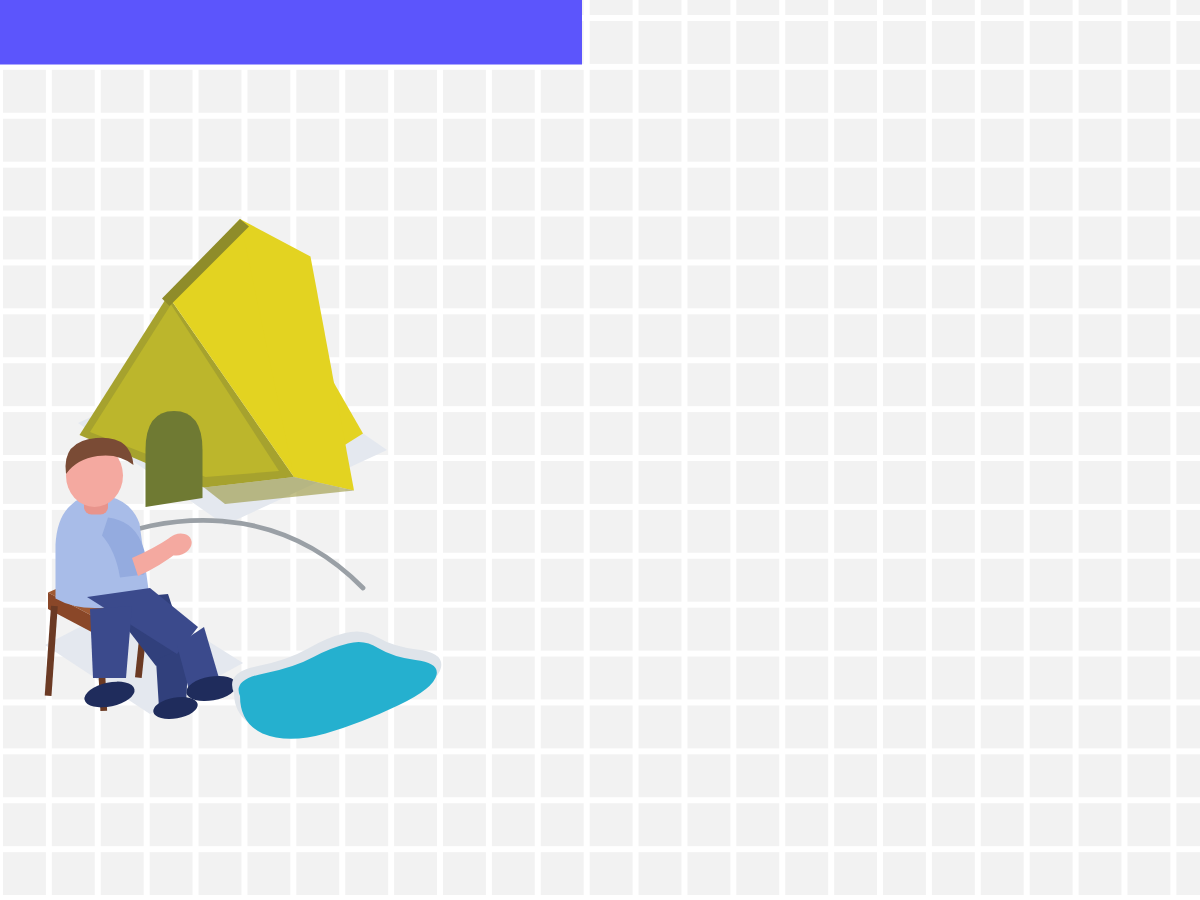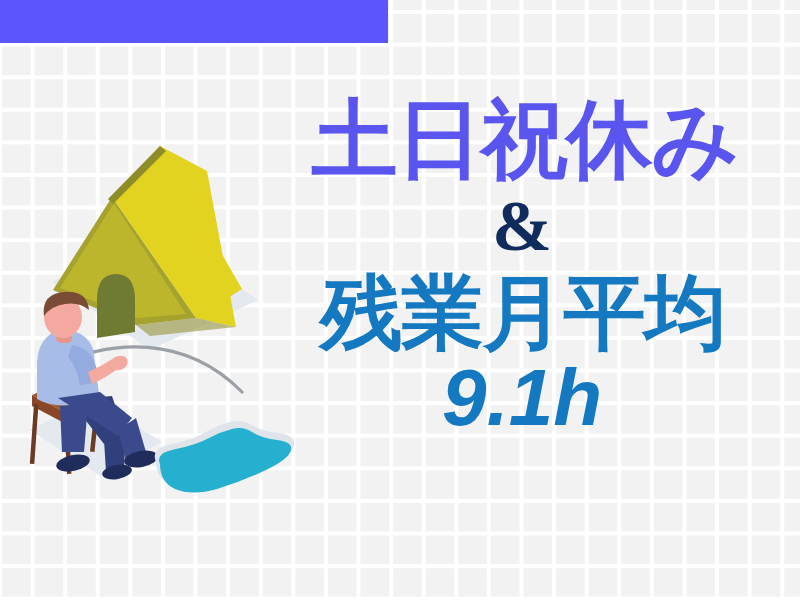--- a/index.html
+++ b/index.html
@@ -172,20 +172,14 @@
 
       <ellipse cx="141" cy="459" rx="17" ry="8" fill="#1f2c5c" transform="rotate(-10 141 459)"></ellipse>
     </g>
 
     <g>
       <path d="M156,462 q-6,-14 16,-18 q20,-4 34,-12 q12,-7 24,-10 q12,-3 22,3 q10,6 26,8 q18,2 16,12 q-2,10 -26,22 q-26,13 -52,20 q-26,7 -44,-1 q-16,-8 -16,-24 z" fill="#dfe4ea"></path>
       <path d="M160,464 q-5,-11 16,-15 q20,-4 33,-11 q11,-6 23,-9 q11,-3 20,3 q10,6 25,8 q16,2 14,10 q-2,9 -25,20 q-25,12 -49,19 q-25,7 -42,0 q-15,-7 -15,-25 z" fill="#25b0cf"></path>
     </g>
   </svg>
 
-  <div class="copy">
-    <div class="line-1">土日祝休み</div>
-    <div class="line-amp">&amp;</div>
-    <div class="line-2">残業月平均</div>
-    <div class="line-3">9.1h</div>
-  </div>
 
 </div>
 
 </body></html>

